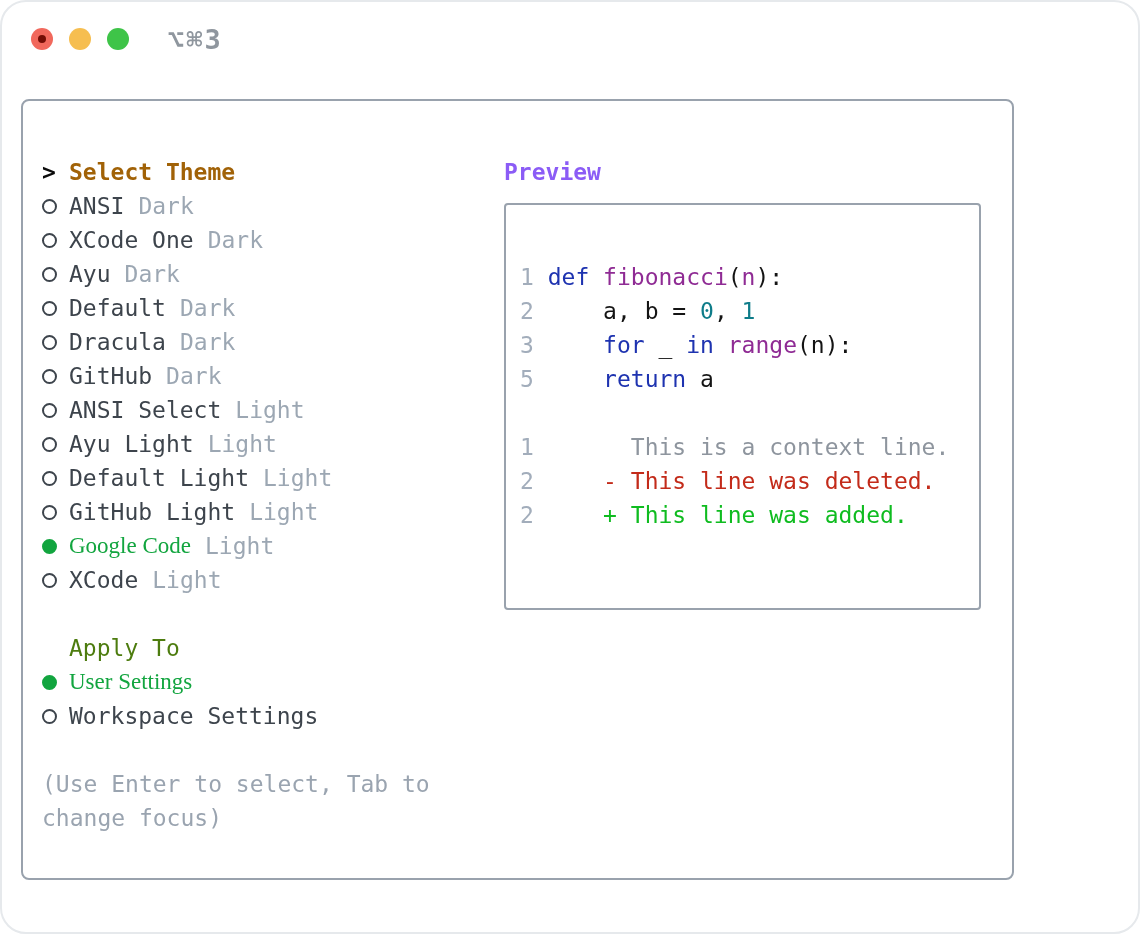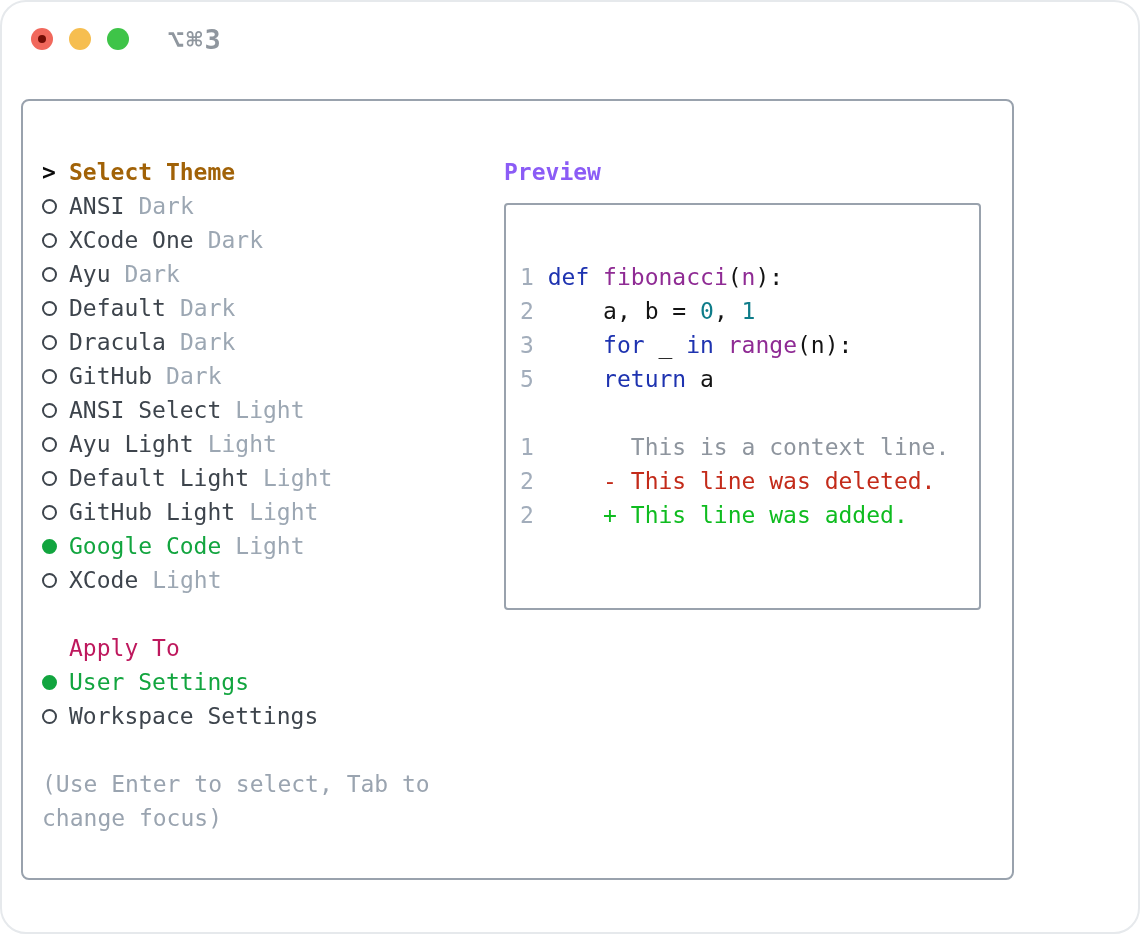--- a/index.html
+++ b/index.html
@@ -37,24 +37,24 @@
   
   .panel{position:absolute;left:19px;top:97px;width:993px;height:781px;border:2px solid var(--border-gray);border-radius:8px;background:#fff;}
   .left-col{position:absolute;left:19px;top:54px;width:450px;}
   .right-col{position:absolute;left:481px;top:54px;width:495px;}
   .row{display:flex;height:34px;align-items:center;white-space:pre;}
   .marker-col{width:27px;flex:0 0 27px;display:flex;align-items:center;}
   .cursor{font-weight:700;color:#0b0b0b;}
   .radio{width:15px;height:15px;border:2px solid var(--item-gray);border-radius:50%;display:inline-block;}
   .radio.on{background:var(--accent-green);border-color:var(--accent-green);}
   .tname{color:var(--item-gray);}
-  .row.selected .tname{color:var(--accent-green);}
+  .row.selected .tname{color:var(--accent-green);font-family:Liberation Serif, serif;}
   .variant{color:var(--muted-gray);margin-left:14px;}
   .list-header{font-weight:700;color:#a16207;}
-  .apply-title{color:#be185d;}
+  .apply-title{color:#4d7c0f;}
   .gap{height:34px;}
   .help{color:#9aa4b0;width:435px;white-space:normal;}
   
   .preview-title{height:34px;font-weight:700;color:#8b5cf6;}
   .preview-box{margin-top:14px;width:477px;height:407px;border:2px solid var(--border-gray);border-radius:4px;padding:55px 8px 0 14px;overflow:hidden;background:#fff;}
   .pline{height:34px;white-space:pre;}
   .c-ln{color:var(--line-number-gray);}
   .c-kw{color:var(--keyword-blue);}
   .c-fn{color:var(--function-purple);}
   .c-num{color:var(--number-teal);}

